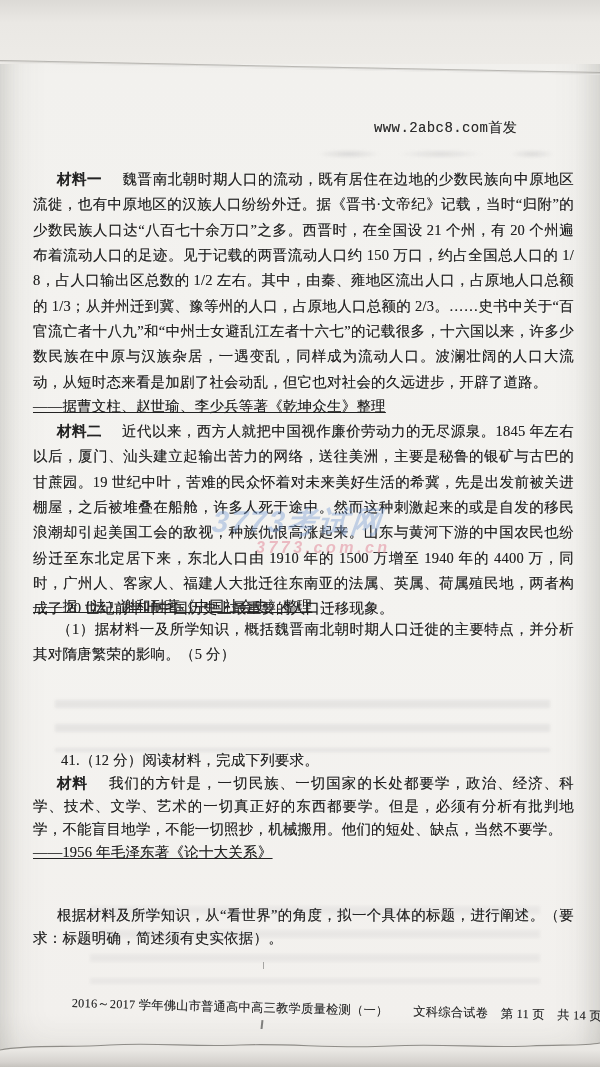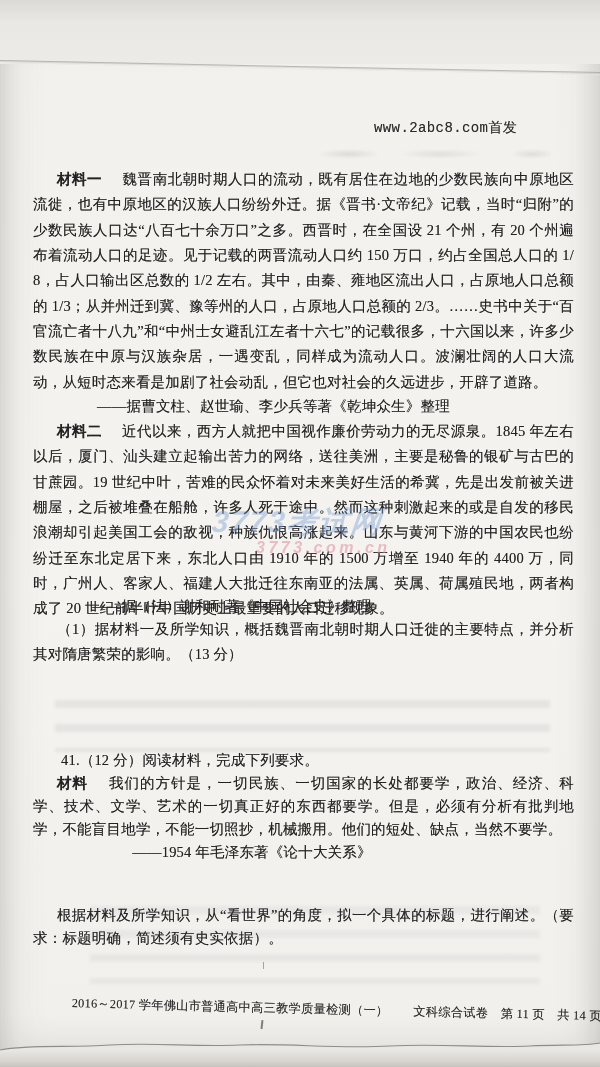--- a/index.html
+++ b/index.html
@@ -38,21 +38,21 @@
   .tb {
     position: absolute; left: 33px; width: 541px;
     font-size: 14.5px; line-height: 25.35px;
     text-align: justify; word-break: break-all;
     letter-spacing: 0.2px;
     text-shadow: 0 0 0.6px rgba(45,45,45,0.55);
   }
   .indent { text-indent: 24px; }
   .mat-label { font-weight: bold; }
   .gap { display: inline-block; width: 20px; }
-  .attr { text-align: center; }
+  .attr { text-align: left; text-decoration: underline; }
   .attr-1 { top: 394px; padding-right: 60px; }
   .attr-2 { top: 594px; padding-right: 143px; }
   .attr-3 { top: 841px; padding-right: 103px; line-height: 23px; }
   .q41-lh { line-height: 23px; }
   .header-url {
     position: absolute; left: 374px; top: 119px;
     font-family: "Liberation Mono", "DejaVu Sans Mono", monospace;
     font-size: 14px; letter-spacing: 0.4px; color: #2d2d2d;
     text-shadow: 0 0 0.6px rgba(45,45,45,0.5);
     text-align: right;
@@ -114,30 +114,30 @@
 
   <div class="tb attr attr-1">——据曹文柱、赵世瑜、李少兵等著《乾坤众生》整理</div>
 
   <div class="tb indent" style="top:419px;"><span class="mat-label">材料二</span><span class="gap"></span><span>近代以来，西方人就把中国视作廉价劳动力的无尽源泉。1845 年左右以后，厦门、汕头建立起输出苦力的网络，送往美洲，主要是秘鲁的银矿与古巴的甘蔗园。19 世纪中叶，苦难的民众怀着对未来美好生活的希冀，先是出发前被关进棚屋，之后被堆叠在船舱，许多人死于途中。然而这种刺激起来的或是自发的移民浪潮却引起美国工会的敌视，种族仇恨高涨起来。山东与黄河下游的中国农民也纷纷迁至东北定居下来，东北人口由 1910 年的 1500 万增至 1940 年的 4400 万，同时，广州人、客家人、福建人大批迁往东南亚的法属、英属、荷属殖民地，两者构成了 20 世纪前半叶中国历史上最重要的人口迁移现象。</span></div>
 
   <div class="wm-main">3773考试网</div>
   <div class="wm-sub">3773.com.cn</div>
 
   <div class="tb attr attr-2">——据（法）谢和耐著《中国社会史》整理</div>
 
-  <div class="tb indent" style="top:617px;">（1）据材料一及所学知识，概括魏晋南北朝时期人口迁徙的主要特点，并分析其对隋唐繁荣的影响。（13 分）</div>
+  <div class="tb indent" style="top:617px;">（1）据材料一及所学知识，概括魏晋南北朝时期人口迁徙的主要特点，并分析其对隋唐繁荣的影响。（5 分）</div>
 
 
   <div class="ghost ghost-2 ghost-stripes"></div>
 
   <div class="tb" style="top:748px;margin-left:28px;">41.（12 分）阅读材料，完成下列要求。</div>
 
   <div class="tb indent q41-lh" style="top:772px;"><span class="mat-label">材料</span><span class="gap"></span><span>我们的方针是，一切民族、一切国家的长处都要学，政治、经济、科学、技术、文学、艺术的一切真正好的东西都要学。但是，必须有分析有批判地学，不能盲目地学，不能一切照抄，机械搬用。他们的短处、缺点，当然不要学。</span></div>
 
-  <div class="tb attr attr-3">——1954 年毛泽东著《论十大关系》</div>
+  <div class="tb attr attr-3">——1956 年毛泽东著《论十大关系》</div>
 
   <div class="tb indent q41-lh" style="top:904px;">根据材料及所学知识，从“看世界”的角度，拟一个具体的标题，进行阐述。（要求：标题明确，简述须有史实依据）。</div>
 
   <div class="ghost ghost-3 ghost-stripes"></div>
 
   <div class="tick tick-2"></div>
 
   <div class="footer-line">2016～2017 学年佛山市普通高中高三教学质量检测（一）　　文科综合试卷　第 11 页　共 14 页</div>
 
   <div class="tick tick-1"></div>

